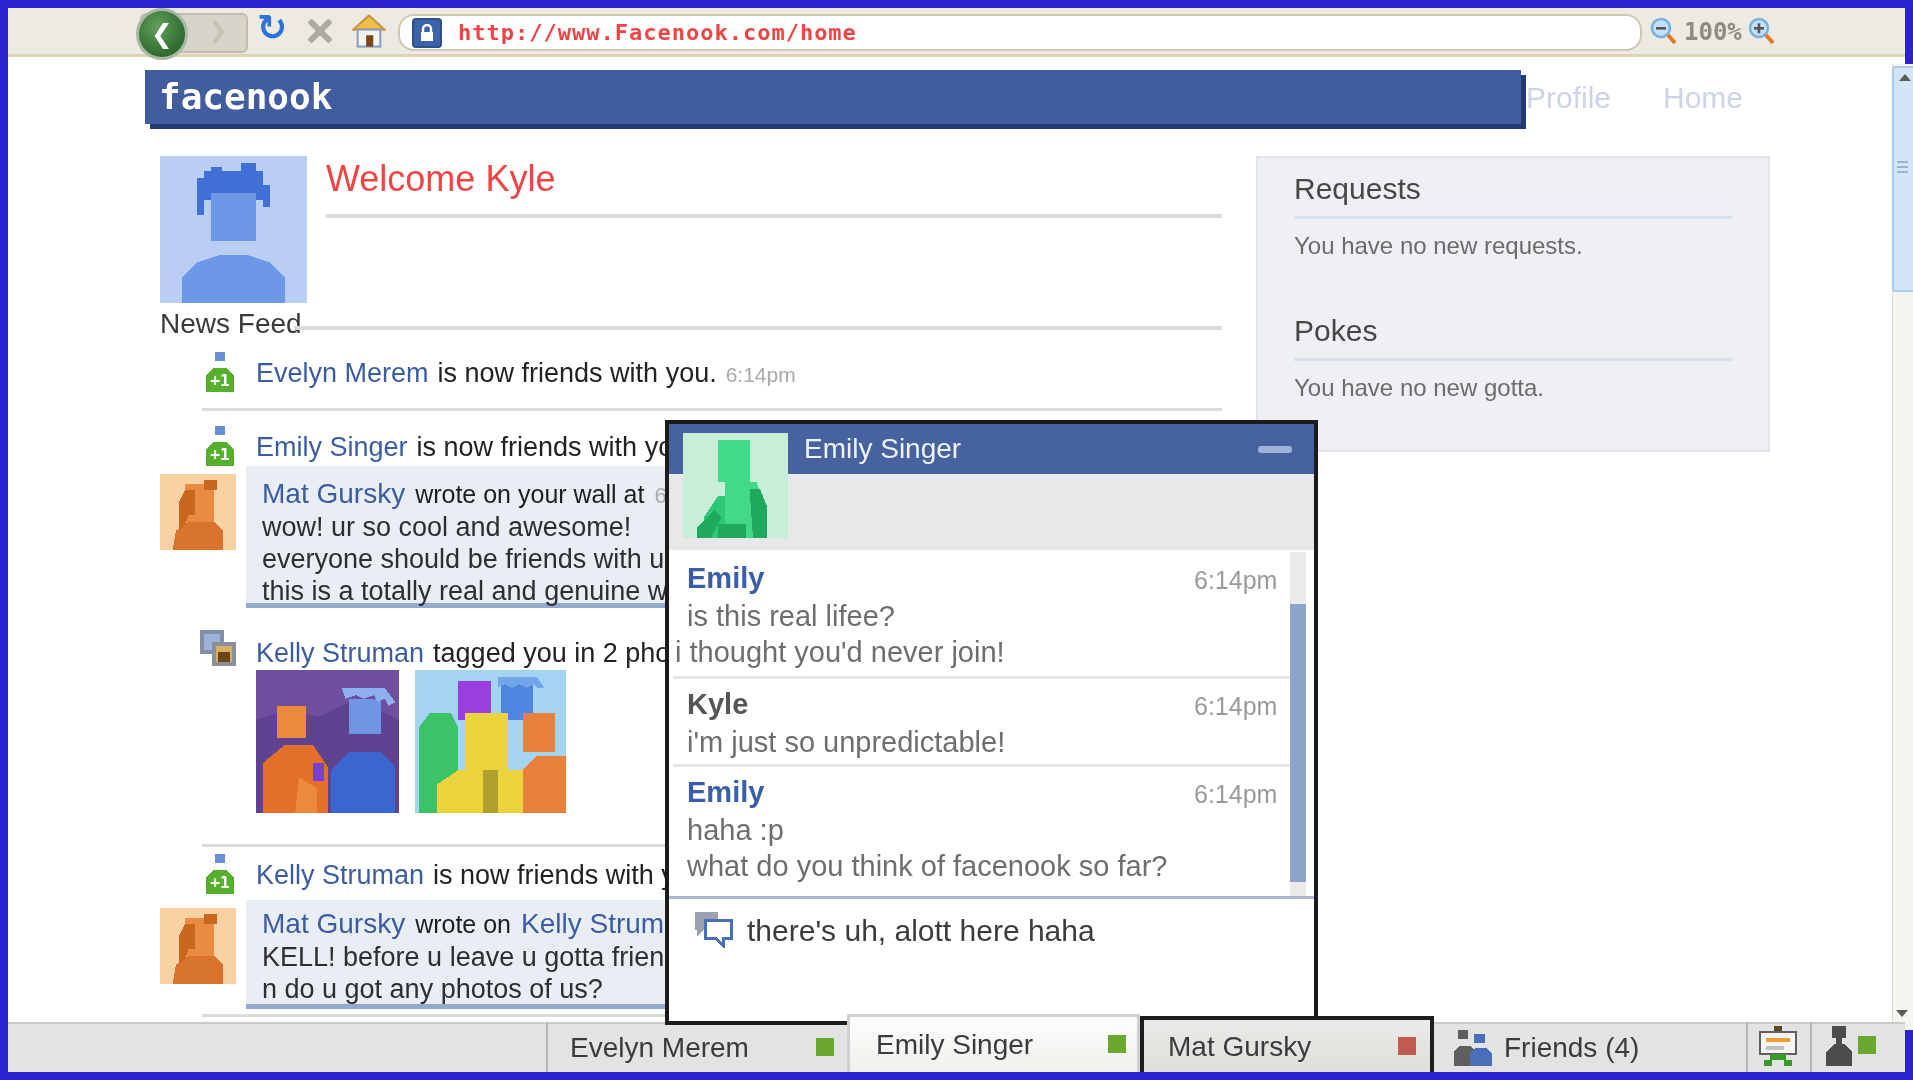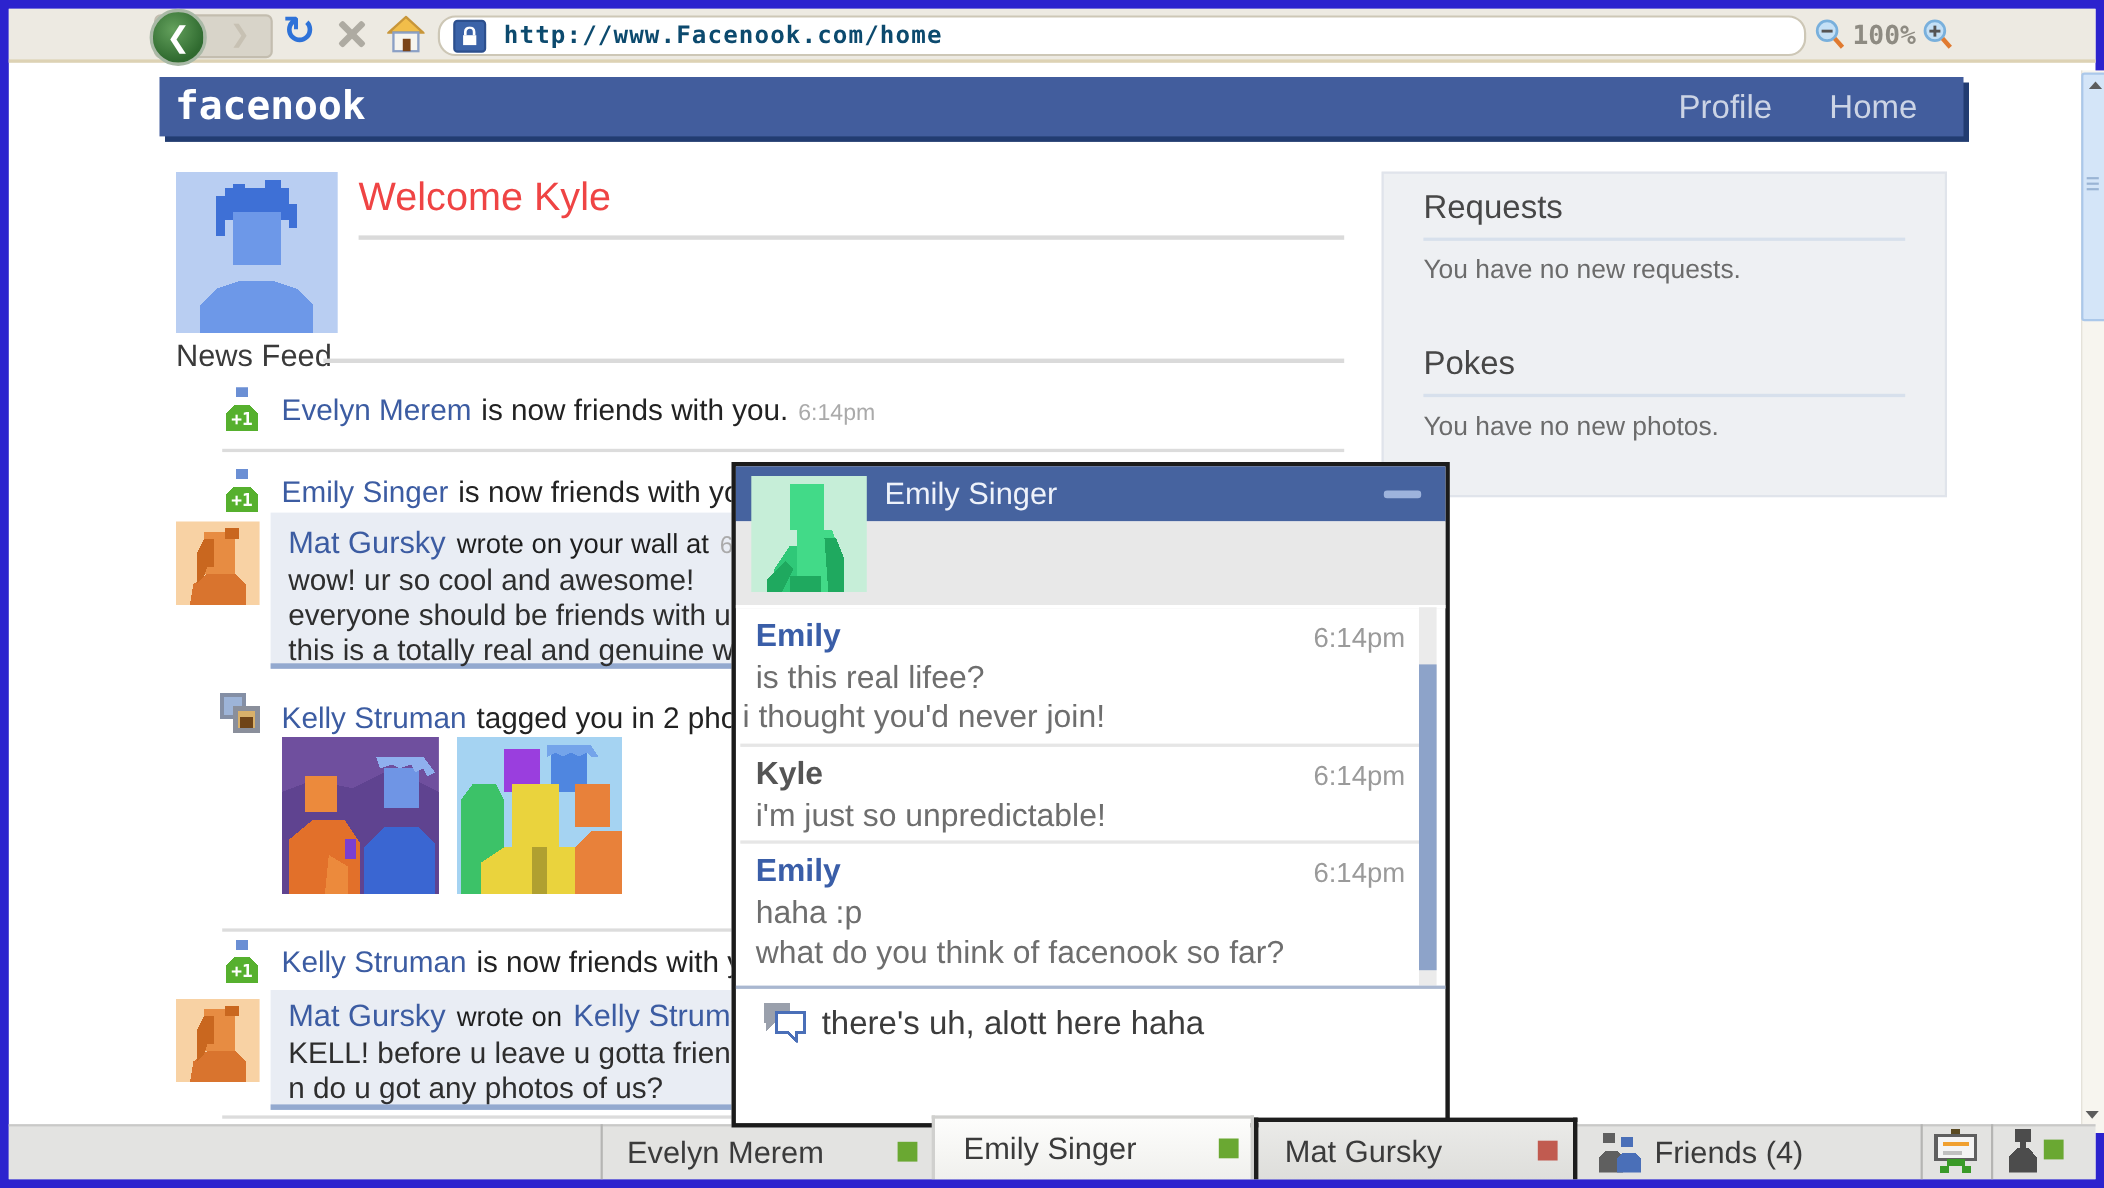--- a/index.html
+++ b/index.html
@@ -19,25 +19,25 @@
   .refreshbtn{left:244px;top:-2px;width:40px;height:44px;color:#2e72d8;font-size:36px;font-weight:bold;
           display:flex;align-items:center;justify-content:center;}
   .stopbtn{left:296px;top:8px;width:30px;height:30px;}
   .stopbtn i{position:absolute;left:13px;top:0;width:6px;height:30px;background:#aeaba2;border-radius:2px;}
   .stopbtn i.a{transform:rotate(45deg);} .stopbtn i.b{transform:rotate(-45deg);}
   .homebtn{left:344px;top:6px;width:34px;height:34px;}
   .addressbar{left:390px;top:6px;width:1240px;height:33px;background:#fff;border:2px solid #cdc7b6;border-radius:16px;
               display:flex;align-items:center;}
   .lock{margin-left:12px;width:26px;height:26px;background:#3b63a8;border-radius:4px;border:2px solid #2c4f8d;
         display:flex;align-items:center;justify-content:center;}
-  .url{margin-left:16px;font-family:"DejaVu Sans Mono",monospace;font-weight:bold;font-size:22px;color:#0c4a6e;letter-spacing:1px;}
+  .url{margin-left:16px;font-family:"DejaVu Sans Mono",monospace;font-weight:bold;font-size:22px;color:#ef4444;letter-spacing:1px;}
   .zoomlbl{left:1676px;top:10px;width:56px;text-align:center;font-family:"DejaVu Sans Mono",monospace;
            font-weight:bold;font-size:24px;color:#8e8b82;}
   
-  .fbheader{left:137px;top:62px;width:1640px;height:54px;background:#425d9d;box-shadow:5px 5px 0 0 #223c71;}
+  .fbheader{left:137px;top:62px;width:1376px;height:54px;background:#425d9d;box-shadow:5px 5px 0 0 #223c71;}
   .fblogo{left:14px;top:6px;font-family:"DejaVu Sans Mono",monospace;font-weight:bold;font-size:36px;color:#ffffff;letter-spacing:0px;}
   .fbnav{font-size:30px;color:#ccd4e5;top:11px;}
   
   .h1{font-size:36px;color:#ef4444;}
   .hr{background:#dadada;height:4px;}
   .feedhead{font-size:28px;color:#3a3a3a;}
   .rowtext{display:flex;align-items:baseline;gap:9px;white-space:nowrap;font-size:27px;}
   .lnk{color:#3c5ca2;} .txt{color:#222;} .time{color:#aaaaaa;font-size:21px;}
   .divider{background:#dcdcdc;height:3px;}
   .wall{background:#e9edf4;border-bottom:5px solid #93a9cf;}
@@ -272,21 +272,21 @@
       <div class="abs wallline" style="left:16px;top:74px;">n do u got any photos of us?</div>
     </div>
     <div class="abs divider" style="left:194px;top:1006px;width:1020px;"></div>
 
     <div class="abs sidebar">
       <div class="abs sbh" style="left:36px;top:14px;">Requests</div>
       <div class="abs sbd" style="left:36px;top:58px;width:438px;"></div>
       <div class="abs sbt" style="left:36px;top:74px;">You have no new requests.</div>
       <div class="abs sbh" style="left:36px;top:156px;">Pokes</div>
       <div class="abs sbd" style="left:36px;top:200px;width:438px;"></div>
-      <div class="abs sbt" style="left:36px;top:216px;">You have no new photos.</div>
+      <div class="abs sbt" style="left:36px;top:216px;">You have no new gotta.</div>
     </div>
 
     <div class="abs sbtrack"></div>
     <div class="abs sbthumb">
       <div class="tri-up" style="margin:6px auto 0;"></div>
       <div style="margin-top:80px;">
         <div class="grip" style="margin-left:3px;"></div>
           <div class="grip" style="margin-left:3px;"></div>
           <div class="grip" style="margin-left:3px;"></div>
       </div>

